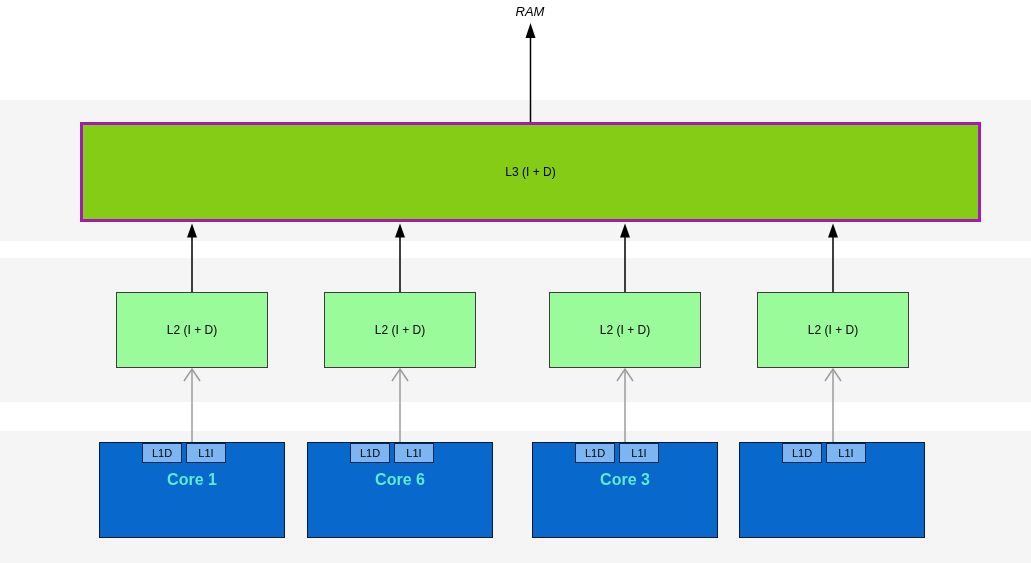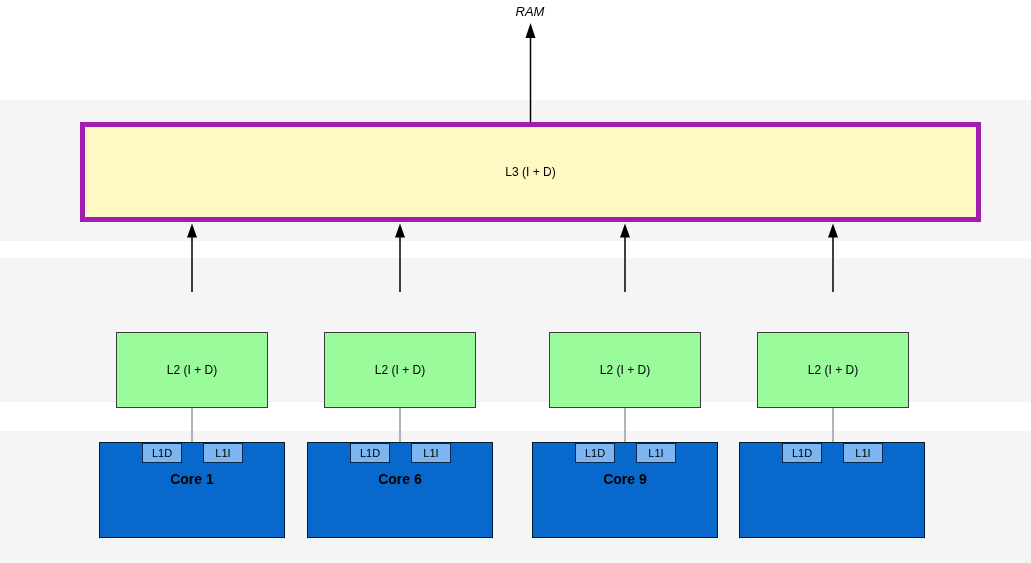--- a/index.html
+++ b/index.html
@@ -51,34 +51,33 @@
     display: flex;
     align-items: center;
     justify-content: center;
     z-index: 2;
   }
   .l3-box {
     left: 80px;
     top: 122px;
     width: 901px;
     height: 100px;
-    background: #fef9c3;
-    border: 5px solid #a21caf;
+    background: #84cc16;
+    border: 3px solid #a21caf;
     font-size: 12px;
     color: #000000;
   }
   .l2-box {
     top: 292px;
     width: 152px;
     height: 76px;
     background: #99fb99;
     border: 1px solid #3d3d3d;
     font-size: 12px;
     color: #000000;
-    margin-top: 40px;
   }
   .l2-1 { left: 116px; }
   .l2-2 { left: 324px; }
   .l2-3 { left: 549px; }
   .l2-4 { left: 757px; }
   .core-box {
     top: 442px;
     width: 186px;
     height: 96px;
     background: #0868cc;
@@ -88,41 +87,41 @@
   .core-1 { left: 99px; }
   .core-2 { left: 307px; }
   .core-3 { left: 532px; }
   .core-4 { left: 739px; }
   .core-label {
     position: absolute;
     left: 0;
     top: 28px;
     width: 100%;
     text-align: center;
-    font-size: 14px;
+    font-size: 16px;
     font-weight: bold;
-    color: #000000;
+    color: #5eead4;
   }
   .l1-box {
     position: absolute;
     top: 0px;
     width: 40px;
     height: 20px;
     box-sizing: border-box;
     background: #7cb5f1;
     border: 1px solid #0a2a4d;
     display: flex;
     align-items: center;
     justify-content: center;
     font-size: 11px;
     font-weight: normal;
     color: #000000;
   }
   .l1d { left: 42px; }
-  .l1i { left: 103px; }
+  .l1i { left: 86px; }
 </style>
 </head>
 <body>
 
 <div class="canvas">
 
   <div class="band band-1"></div>
   <div class="band band-2"></div>
   <div class="band band-3"></div>
 
@@ -207,21 +206,21 @@
     <div class="core-label">Core 6</div>
   </div>
 
   <div class="box core-box core-3">
     <div class="l1-box l1d">
       <span>L1D</span>
     </div>
     <div class="l1-box l1i">
       <span>L1I</span>
     </div>
-    <div class="core-label">Core 9</div>
+    <div class="core-label">Core 3</div>
   </div>
 
   <div class="box core-box core-4">
     <div class="l1-box l1d">
       <span>L1D</span>
     </div>
     <div class="l1-box l1i">
       <span>L1I</span>
     </div>
   </div>

